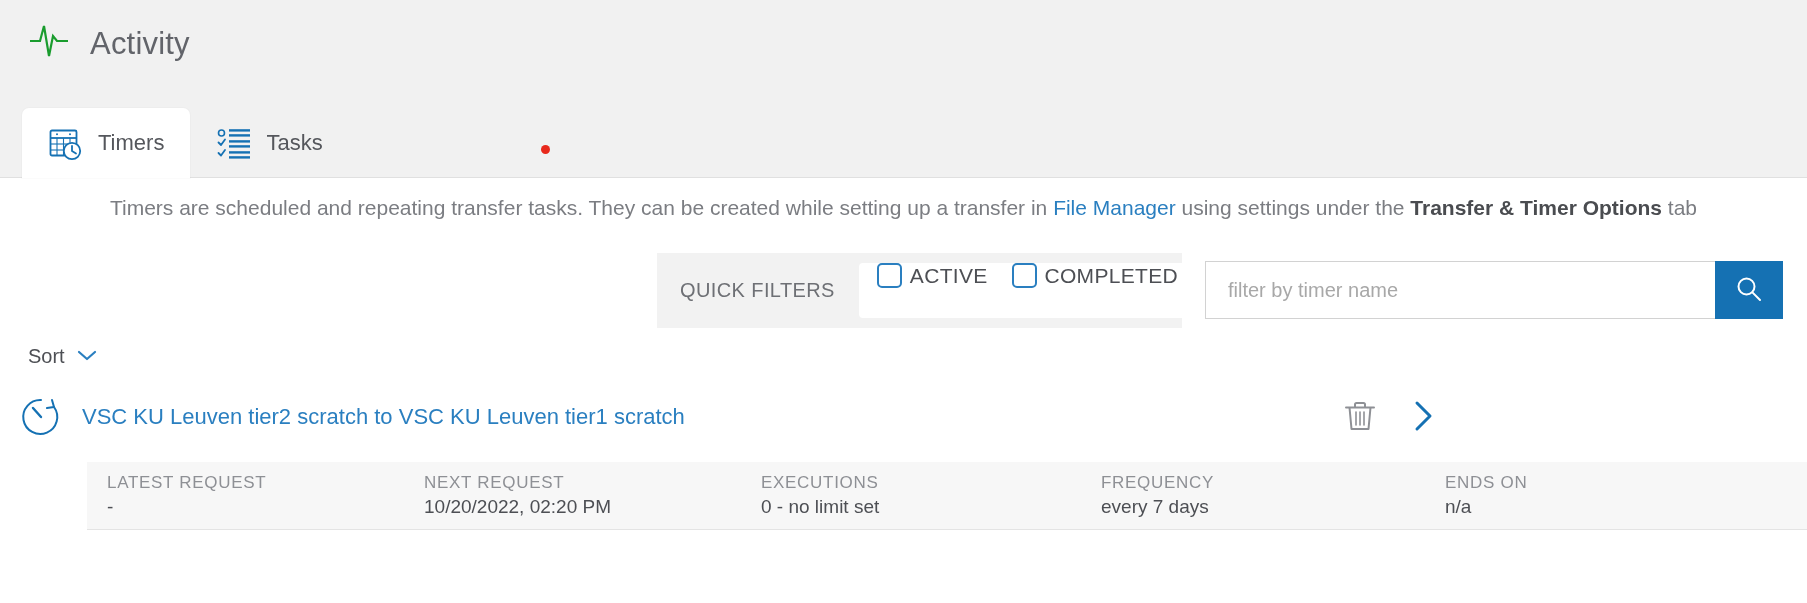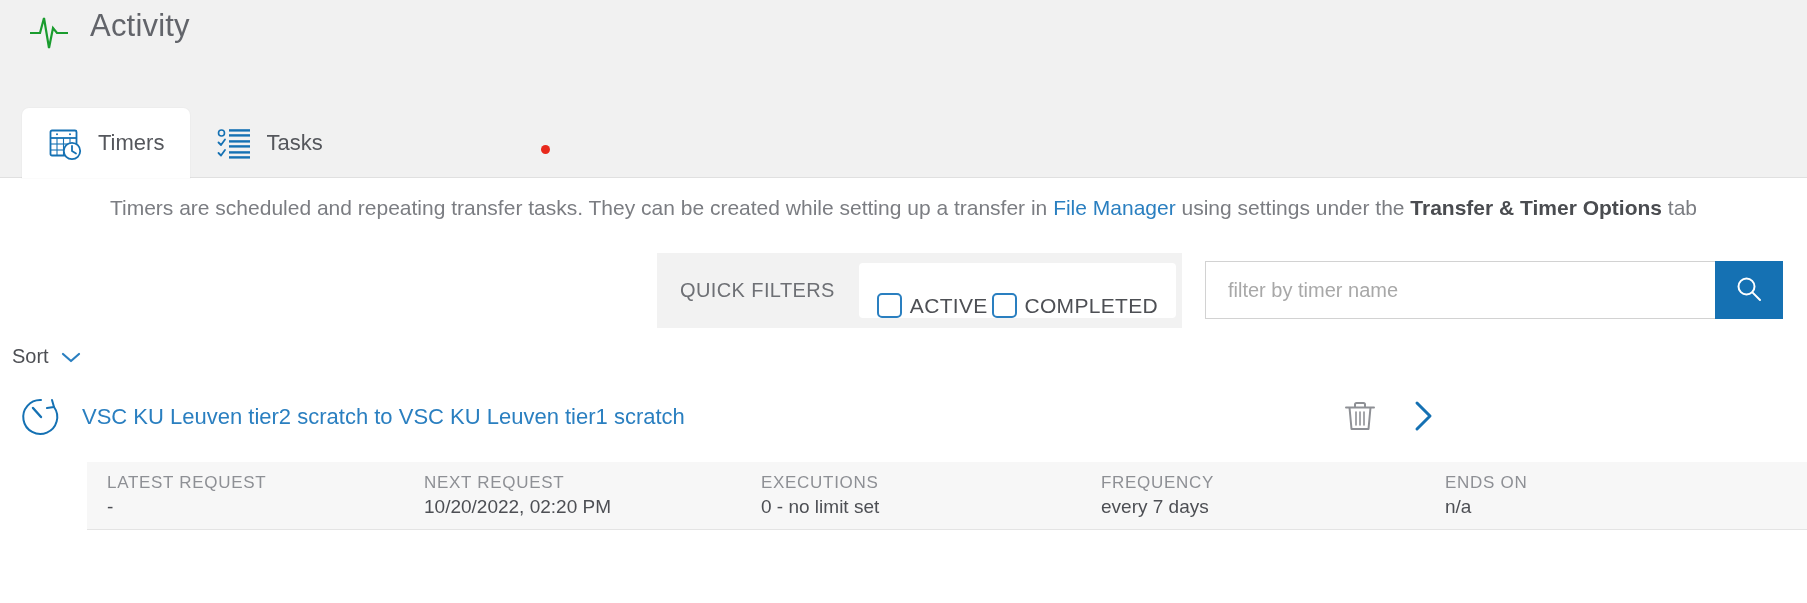--- a/index.html
+++ b/index.html
@@ -14,22 +14,22 @@
   
   .topband {
     position: absolute; left: 0; top: 0;
     width: 1807px; height: 178px;
     background: #f1f1f1;
     border-bottom: 1px solid #e0e0e0;
   }
 
   
   .header {
-    position: absolute; left: 26px; top: 8px;
-    display: flex; align-items: flex-start; gap: 18px;
+    position: absolute; left: 26px; top: 16px;
+    display: flex; align-items: flex-end; gap: 18px;
   }
   .pulse-icon { width: 46px; height: 46px; display: block; }
   .app-title {
     font-size: 31px; color: #62646a; font-weight: 400;
     letter-spacing: .2px; white-space: nowrap;
   }
 
   
   .tabs {
     position: absolute; left: 22px; top: 108px;
@@ -70,21 +70,21 @@
     width: 525px; height: 75px;
     background: #f2f2f2;
     display: flex; align-items: center; padding-left: 23px;
   }
   .qf-label {
     font-size: 20px; color: #6e7075; letter-spacing: .4px;
     white-space: nowrap; margin-right: 24px;
   }
   .qf-box {
     background: #ffffff; height: 55px; border-radius: 4px;
-    display: flex; align-items: flex-end; padding: 0 18px; gap: 4px;
+    display: flex; align-items: flex-start; padding: 0 18px; gap: 24px;
   }
   .chk-item { display: flex; align-items: center; gap: 8px; cursor: pointer; }
   .chk {
     width: 25px; height: 25px; border: 2px solid #2a7fc0;
     border-radius: 5px; background: #fff; flex: none;
   }
   .chk-label {
     font-size: 21px; color: #4d4f54; letter-spacing: .3px; white-space: nowrap;
   }
 
@@ -102,22 +102,22 @@
   }
   .searchwrap input::placeholder { color: #a8a8a8; }
   .search-btn {
     width: 68px; height: 58px; background: #1571b3;
     border: none; cursor: pointer;
     display: flex; align-items: center; justify-content: center;
   }
 
   
   .sort {
-    position: absolute; left: 12px; top: 345px;
-    display: flex; align-items: flex-end; gap: 12px; cursor: pointer;
+    position: absolute; left: 28px; top: 345px;
+    display: flex; align-items: center; gap: 12px; cursor: pointer;
   }
   .sort-label { font-size: 20px; color: #4d4f54; }
 
   
   .timer-row {
     position: absolute; left: 0; top: 385px;
     width: 1460px; height: 64px;
     display: flex; align-items: center;
   }
   .timer-icon-wrap { width: 82px; display: flex; justify-content: center; }

